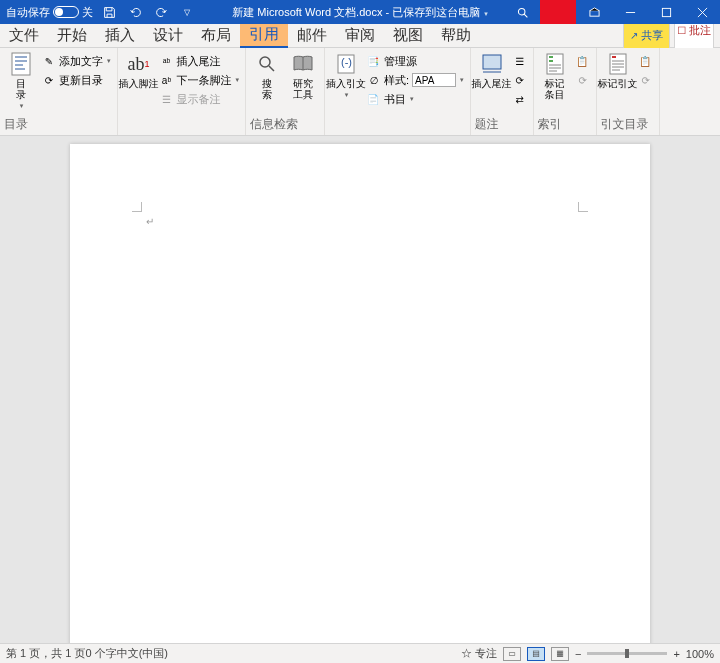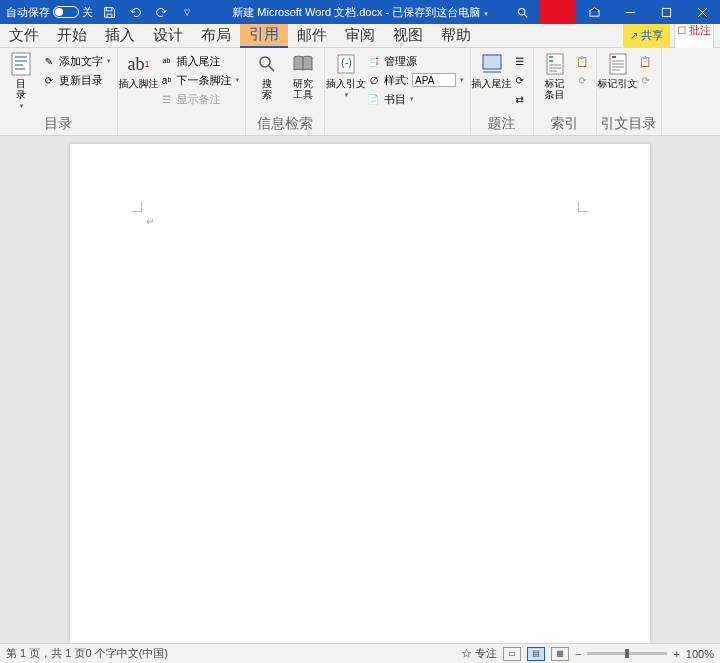--- a/index.html
+++ b/index.html
@@ -16,21 +16,21 @@
 .win-red{background:#e81123;width:36px}
 .menubar{height:24px;background:#f3f2f1;display:flex;align-items:center;border-bottom:1px solid #d4d4d4}
 .menu-tab{padding:0 9px;height:24px;display:flex;align-items:center;color:#323130;font-size:15px}
 .menu-tab.active{background:#fdba74;border-bottom:2px solid #185abd;color:#185abd}
 .menu-right{margin-left:auto;display:flex;gap:4px;padding-right:6px}
 .share-btn{padding:7px 6px;border:1px solid #d4d4d4;background:#fde047;font-size:10px;color:#185abd}
 .comment-btn{padding:2px 2px;border:1px solid #d4d4d4;background:#fff;font-size:10px;color:#b02020}
 .ribbon{height:88px;background:#f3f2f1;display:flex;border-bottom:1px solid #d4d4d4}
 .group{display:flex;flex-direction:column;border-right:1px solid #e1dfdd;padding:2px 4px 0}
 .group-content{flex:1;display:flex;align-items:flex-start;gap:2px}
-.group-label{text-align:center;font-size:14px;color:#666;padding:1px 0 2px}
+.group-label{font-size:12px;color:#666;padding:1px 0 2px}
 .big-btn{display:flex;flex-direction:column;align-items:center;justify-content:center;width:34px;padding:2px;gap:2px}
 .big-btn .ico{width:24px;height:24px;display:flex;align-items:center;justify-content:center}
 .big-btn .lbl{font-size:10px;text-align:center;line-height:11px;white-space:pre}
 .small-col{display:flex;flex-direction:column;gap:1px;padding-top:2px}
 .small-btn{display:flex;align-items:center;gap:3px;padding:1px 2px;font-size:10px;height:18px;white-space:nowrap}
 .small-btn .ico{width:14px;height:14px;display:flex;align-items:center;justify-content:center;font-size:10px}
 .dim{color:#a0a0a0}
 .doc-area{flex:1;background:#e6e6e6;overflow:hidden;display:flex;justify-content:center;padding-top:8px}
 .page{width:580px;height:760px;background:#fff;box-shadow:0 0 4px rgba(0,0,0,0.2);position:relative}
 .margin-tl{position:absolute;top:58px;left:62px;width:10px;height:10px;border-right:1px solid #bbb;border-bottom:1px solid #bbb}

